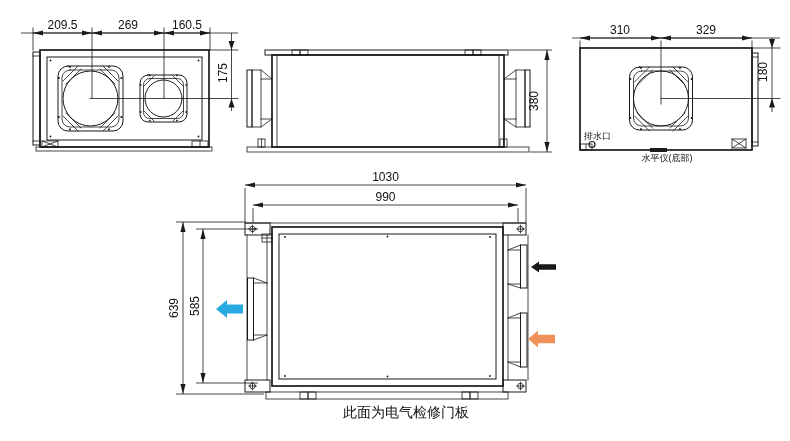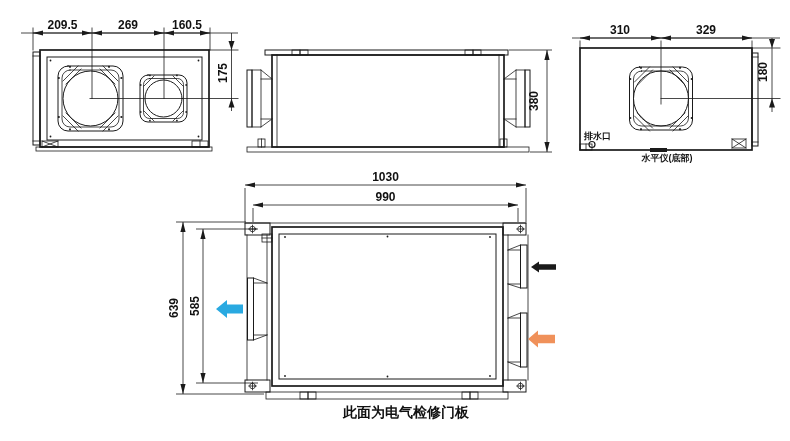--- a/index.html
+++ b/index.html
@@ -1,16 +1,16 @@
 <!DOCTYPE html>
 <html><head>
 <meta charset="utf-8">
 <style>
   html,body{margin:0;padding:0;background:#ffffff;}
-  .stage{width:790px;height:441px;position:relative;background:#fff;overflow:hidden;font-weight:bold;}
+  .stage{width:790px;height:441px;position:relative;background:#fff;overflow:hidden;}
   svg{display:block;}
   .ln{fill:none;stroke:#1a1a1a;stroke-width:1;stroke-linecap:square;}
   .thk{stroke-width:1.7;}
   .thin{stroke-width:0.8;}
   .dl{fill:none;stroke:#1a1a1a;stroke-width:0.8;}
   .fillk{fill:#1a1a1a;stroke:none;}
   text{font-family:"Liberation Sans","DejaVu Sans",sans-serif;fill:#111;}
   .dim{font-size:12px;text-anchor:middle;}
   .cjk{font-size:9px;}
   .note{font-size:14px;text-anchor:middle;}

